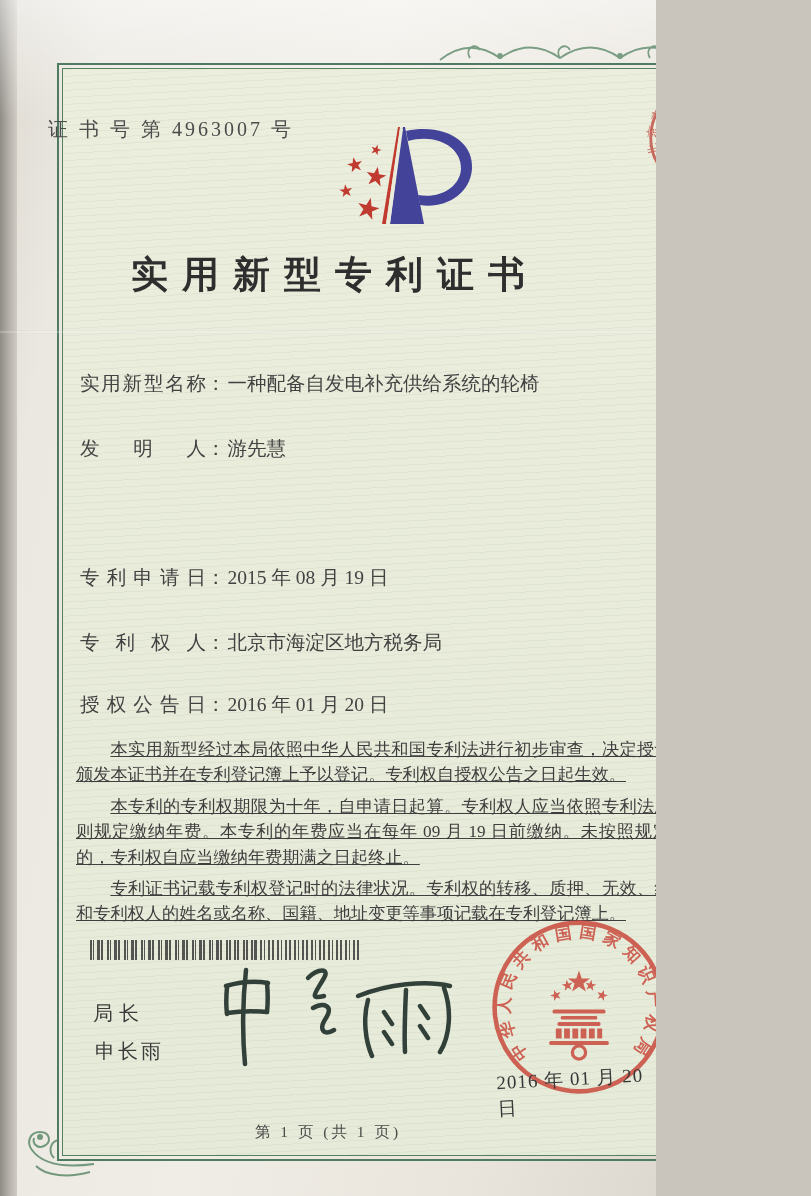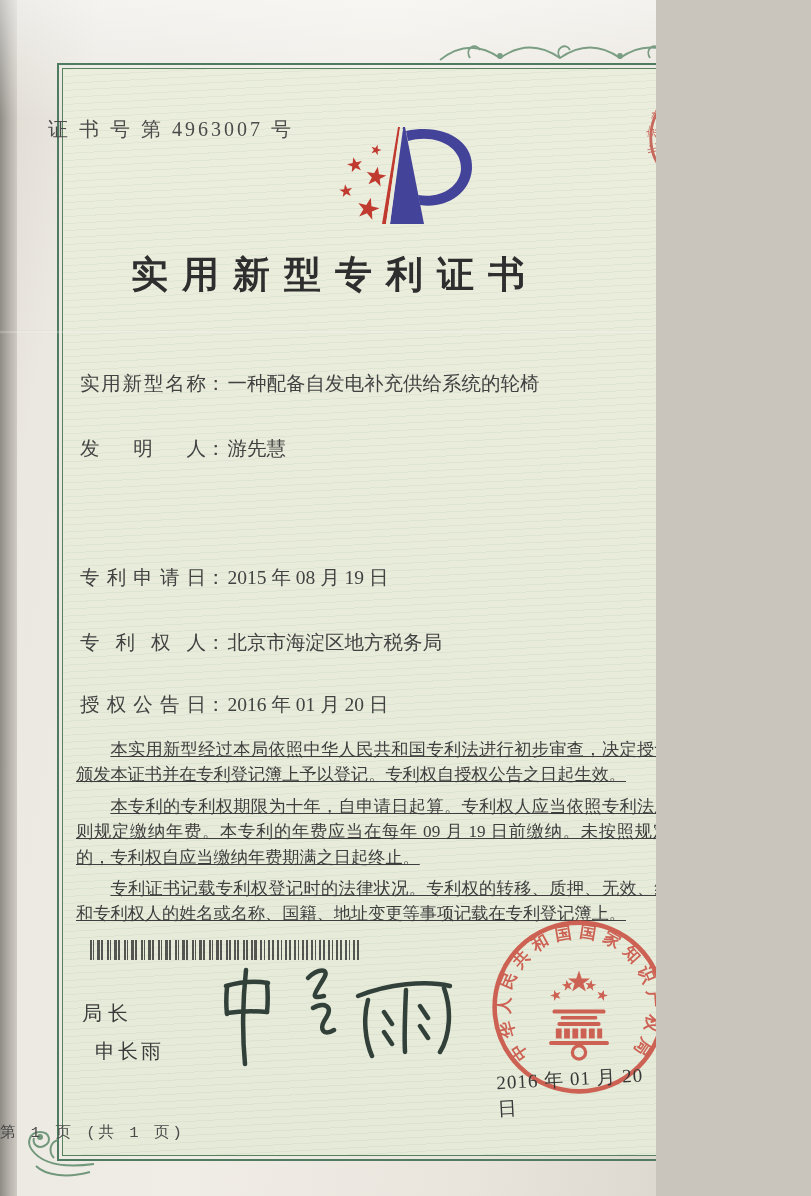--- a/index.html
+++ b/index.html
@@ -24,23 +24,23 @@
   
   .cert-no{position:absolute;left:48px;top:116px;font-size:20px;letter-spacing:3px;color:#4b4b4b;}
   .title{position:absolute;left:0;top:250px;width:100%;text-align:center;
     font-size:37px;font-weight:700;letter-spacing:14px;text-indent:14px;color:#2e2e2e;}
   .row{position:absolute;left:80px;font-size:19.5px;color:#424242;white-space:nowrap;}
   .row .lbl{display:inline-block;width:126px;text-align:justify;text-align-last:justify;}
   .row .sep{margin:0 2px 0 0;}
   .paras{position:absolute;left:70px;top:731px;width:678px;font-size:17.2px;
     line-height:25.4px;color:#3e3e3e;text-align:justify;}
   .paras p{margin:6px;text-indent:2em;text-decoration:underline;}
-  .footer{position:absolute;left:0;top:1122px;width:100%;
-    font-size:15.5px;letter-spacing:3px;color:#4a4a4a;font-family:Liberation Mono, monospace;}
-  .officer-title{position:absolute;left:82px;top:1000px;font-size:20px;letter-spacing:6px;color:#3c3c3c;}
+  .footer{position:absolute;left:0;top:1122px;width:100%;text-align:center;
+    font-size:15.5px;letter-spacing:3px;color:#4a4a4a;}
+  .officer-title{position:absolute;left:93px;top:1000px;font-size:20px;letter-spacing:6px;color:#3c3c3c;}
   .officer-name{position:absolute;left:95px;top:1038px;font-size:20px;letter-spacing:3px;color:#3c3c3c;}
   .barcode{position:absolute;left:90px;top:940px;width:272px;height:20px;opacity:.82;
     background:repeating-linear-gradient(90deg,
       #343434 0 2px,transparent 2px 3.5px,
       #343434 3.5px 4.5px,transparent 4.5px 7.5px,
       #343434 7.5px 10.5px,transparent 10.5px 11.5px,
       #343434 11.5px 13.5px,transparent 13.5px 17px);}
   .signature{position:absolute;left:212px;top:956px;width:248px;height:114px;}
   .seal{position:absolute;left:488px;top:916px;width:182px;height:182px;opacity:.86;}
   .seal-date{position:absolute;left:497px;top:1066px;font-size:19px;letter-spacing:1px;

